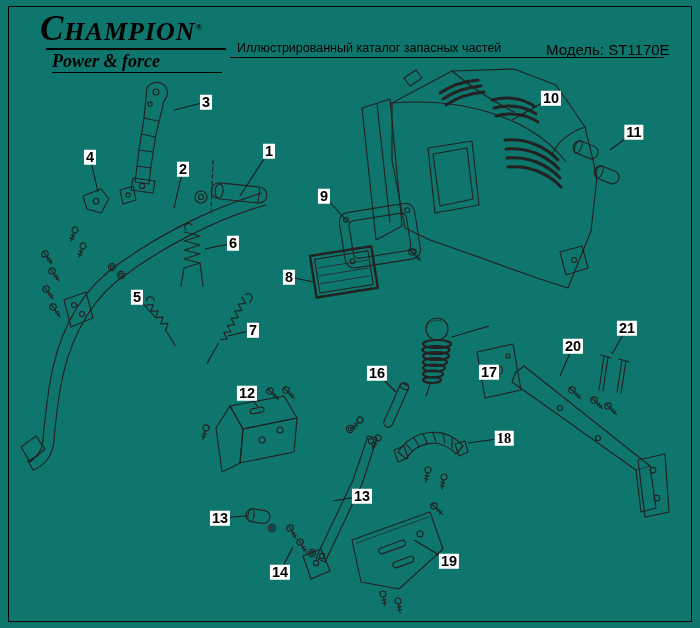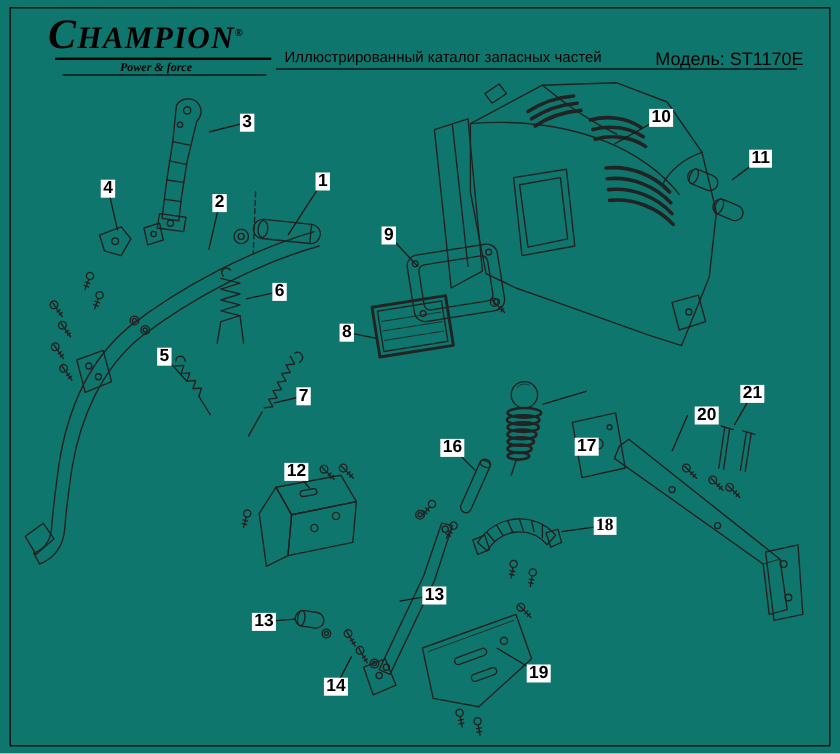--- a/index.html
+++ b/index.html
@@ -7,21 +7,21 @@
   .page { position:relative; width:700px; height:628px; background:#0f766e; overflow:hidden; }
   .page-border { position:absolute; left:8px; top:6px; width:684px; height:616px; border:1.5px solid #000; }
 
   
   .logo { position:absolute; left:40px; top:11px; width:188px; }
   .logo-word { font-family:"Liberation Serif",serif; font-style:italic; font-weight:bold; font-size:26px; line-height:1.05; letter-spacing:1px; white-space:nowrap; }
   .brand-text { display:inline-block; }
   .brand-text::first-letter { font-size:35px; }
   .logo-reg { font-size:9px; vertical-align:super; font-style:normal; }
   .logo-rule { height:2px; background:#000; margin:0 2px 1px 6px; }
-  .logo-tagline { font-family:"Liberation Serif",serif; font-style:italic; font-weight:bold; font-size:10px; text-align:center; padding-right:14px; border-bottom:1.5px solid #000; display:block; width:170px; margin-left:12px; }
+  .logo-tagline { font-family:"Liberation Serif",serif; font-style:italic; font-weight:bold; font-size:18px; text-align:left; padding-right:14px; border-bottom:1.5px solid #000; display:block; width:170px; margin-left:12px; }
   .catalog-title { position:absolute; left:237px; top:41px; font-size:12.5px; }
   .model { position:absolute; left:546px; top:41px; font-size:15px; }
   .header-rule { position:absolute; left:230px; top:57px; width:434px; height:1.2px; background:#000; }
 
   
   #diagram, #leader-layer { position:absolute; left:0; top:0; }
   #diagram path, #diagram line, #diagram rect, #diagram circle, #diagram ellipse {
     stroke:#222; fill:none; stroke-width:1.15; stroke-linejoin:round; stroke-linecap:round;
   }
   #diagram .vent  { stroke-width:3; }
@@ -334,16 +334,16 @@
       <div class="callout" style="left: 551px; top: 98px;">10</div>
       <div class="callout" style="left: 634px; top: 132px;">11</div>
       <div class="callout" style="left: 247px; top: 393px;">12</div>
       <div class="callout" style="left: 220px; top: 518px;">13</div>
       <div class="callout" style="left: 280px; top: 572px;">14</div>
       <div class="callout" style="left: 362px; top: 496px;">13</div>
       <div class="callout" style="left: 377px; top: 373px;">16</div>
       <div class="callout" style="left: 489px; top: 326px; margin-top: 46px;">17</div>
       <div class="callout" style="left: 504px; top: 438px; font-family: Liberation Serif, serif;">18</div>
       <div class="callout" style="left: 449px; top: 561px;">19</div>
-      <div class="callout" style="left: 589px; top: 346px;">20</div>
+      <div class="callout" style="left: 573px; top: 346px;">20</div>
       <div class="callout" style="left: 627px; top: 328px;">21</div>
     </div>
 </div>
 
 </body></html>

